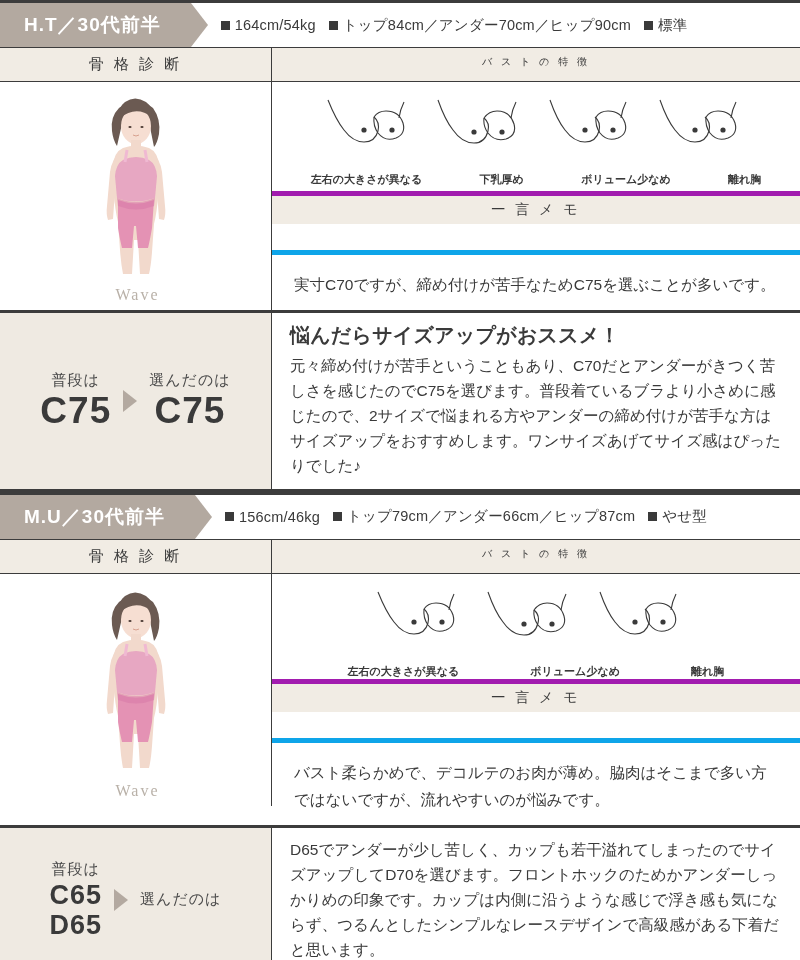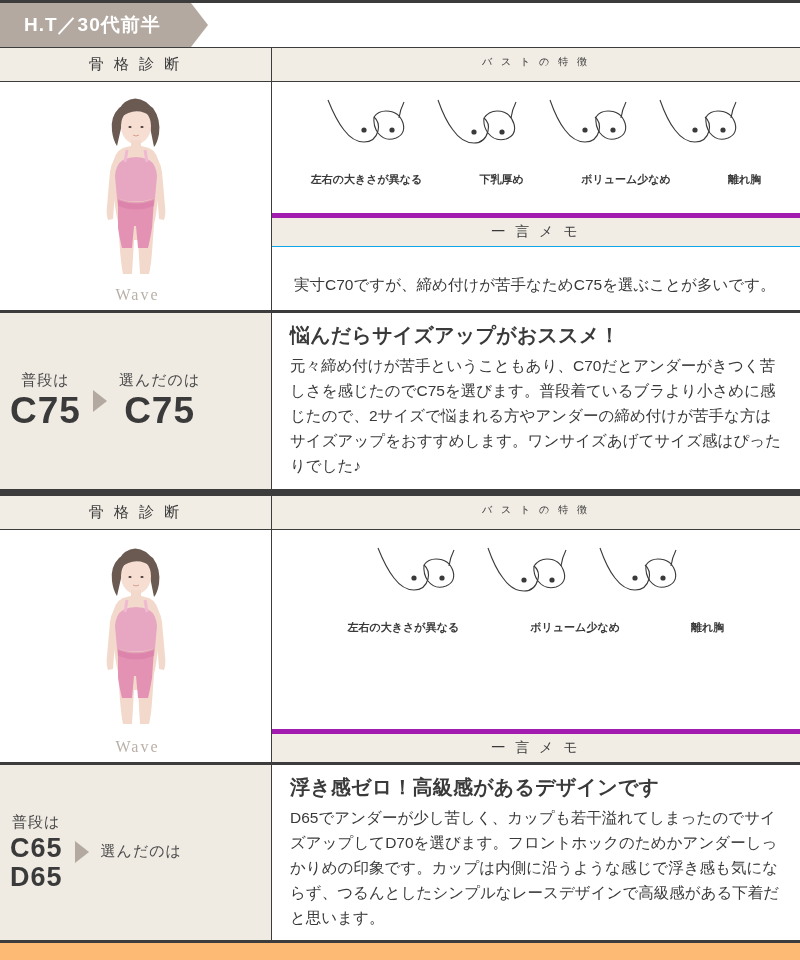--- a/index.html
+++ b/index.html
@@ -12,21 +12,21 @@
     height: 960px;
     font-family: "Liberation Sans", "DejaVu Sans", sans-serif;
     color: #333333;
     overflow: hidden;
   }
   .page {
     width: 800px;
     height: 960px;
     position: relative;
     box-sizing: border-box;
-    background: #fdba74;
+    background: #0c4a6e;
   }
 
   
   .review {
     width: 800px;
     box-sizing: border-box;
     border-top: 3px solid #3c3c3c;
     border-bottom: 3px solid #3c3c3c;
     background: #ffffff;
   }
@@ -163,41 +163,42 @@
   .memo-head {
     background: #f1ece4;
     border-top: 5px solid #a21caf;
     text-align: center;
     font-size: 14px;
     letter-spacing: 3px;
     padding: 5px 0;
     color: #3a3a3a;
   }
   .memo-body {
-    border-top: 1px solid #0ea5e9;
-    padding: 24px 18px 12px 22px;
+    border-top: 5px solid #0ea5e9;
+    padding: 16px 18px 12px 22px;
     font-size: 15.5px;
     line-height: 1.75;
     color: #3a3a3a;
+    margin-top: 26px;
   }
 
   
   .size-row {
     display: flex;
     border-top: 3px solid #3c3c3c;
     background: #ffffff;
   }
   .size-cell {
     width: 272px;
     box-sizing: border-box;
     border-right: 1px solid #3c3c3c;
     background: #efeae2;
     display: flex;
     align-items: center;
-    justify-content: flex-start;
+    justify-content: center;
     padding: 10px 0;
   }
   .size-col {
     text-align: center;
     padding: 0 10px;
     position: relative;
   }
   .size-col .cap {
     font-size: 15px;
     color: #4a4a4a;
@@ -248,20 +249,34 @@
 </style>
 </head>
 <body>
 
 <div class="page">
 
   <div class="review">
 
     <div class="hdr">
       <div class="hdr-name">H.T／30代前半</div>
+      <div class="hdr-specs">
+        <span class="spec">
+            <span class="sq"></span>
+            <span>164cm/54kg</span>
+          </span>
+        <span class="spec">
+            <span class="sq"></span>
+            <span>トップ84cm／アンダー70cm／ヒップ90cm</span>
+          </span>
+        <span class="spec">
+            <span class="sq"></span>
+            <span>標準</span>
+          </span>
+      </div>
     </div>
 
     <div class="colhead">
       <div class="c1">骨 格 診 断</div>
       <div class="c2">バ ス ト の 特 徴</div>
     </div>
 
     <div class="body-row">
 
       <div class="figure-cell" style="height:228px;">
@@ -351,20 +366,37 @@
       </div>
       <div class="comment-cell">
         <div class="comment-title">悩んだらサイズアップがおススメ！</div>
         <div class="comment-text">元々締め付けが苦手ということもあり、C70だとアンダーがきつく苦しさを感じたのでC75を選びます。普段着ているブラより小さめに感じたので、2サイズで悩まれる方やアンダーの締め付けが苦手な方はサイズアップをおすすめします。ワンサイズあげてサイズ感はぴったりでした♪</div>
       </div>
     </div>
   </div>
 
   <div class="review">
 
+    <div class="hdr">
+      <div class="hdr-name">M.U／30代前半</div>
+      <div class="hdr-specs">
+        <span class="spec">
+            <span class="sq"></span>
+            <span>156cm/46kg</span>
+          </span>
+        <span class="spec">
+            <span class="sq"></span>
+            <span>トップ79cm／アンダー66cm／ヒップ87cm</span>
+          </span>
+        <span class="spec">
+            <span class="sq"></span>
+            <span>やせ型</span>
+          </span>
+      </div>
+    </div>
 
     <div class="colhead">
       <div class="c1">骨 格 診 断</div>
       <div class="c2">バ ス ト の 特 徴</div>
     </div>
 
     <div class="body-row">
 
       <div class="figure-cell" style="height:232px;">
         <svg class="body-svg" width="150" height="204" viewBox="0 0 150 200">
@@ -407,35 +439,35 @@
               <path d="M310 12 q-4 8 -5 16"></path>
             </g>
           </svg>
           <div class="bust-labels" style="padding:0 40px;">
             <span>左右の大きさが異なる</span>
             <span>ボリューム少なめ</span>
             <span>離れ胸</span>
           </div>
         </div>
         <div class="memo-head">一 言 メ モ</div>
+        <div class="memo-body">バスト柔らかめで、デコルテのお肉が薄め。脇肉はそこまで多い方ではないですが、流れやすいのが悩みです。</div>
       </div>
     </div>
 
     <div class="size-row">
       <div class="size-cell">
         <div class="size-col">
           <div class="cap">普段は</div>
           <div class="val stacked">C65</div>
           <div class="val stacked">D65</div>
         </div>
         <div class="arrow-sep"></div>
         <div class="size-col">
           <div class="cap">選んだのは</div>
         </div>
       </div>
       <div class="comment-cell">
-        <div class="comment-title">浮き感ゼロ！高級感があるデザインです</div>
         <div class="comment-text">D65でアンダーが少し苦しく、カップも若干溢れてしまったのでサイズアップしてD70を選びます。フロントホックのためかアンダーしっかりめの印象です。カップは内側に沿うような感じで浮き感も気にならず、つるんとしたシンプルなレースデザインで高級感がある下着だと思います。</div>
       </div>
     </div>
   </div>
 
 </div>
 
 </body></html>

